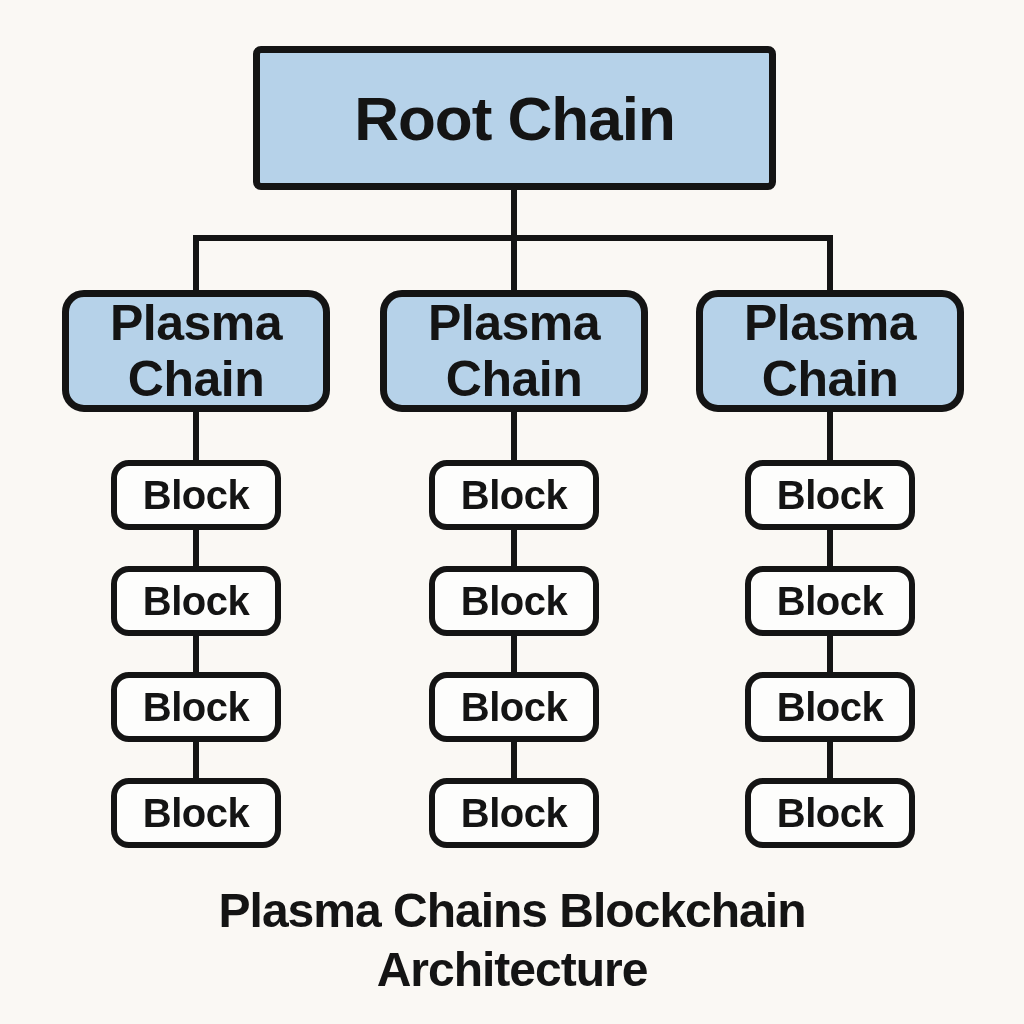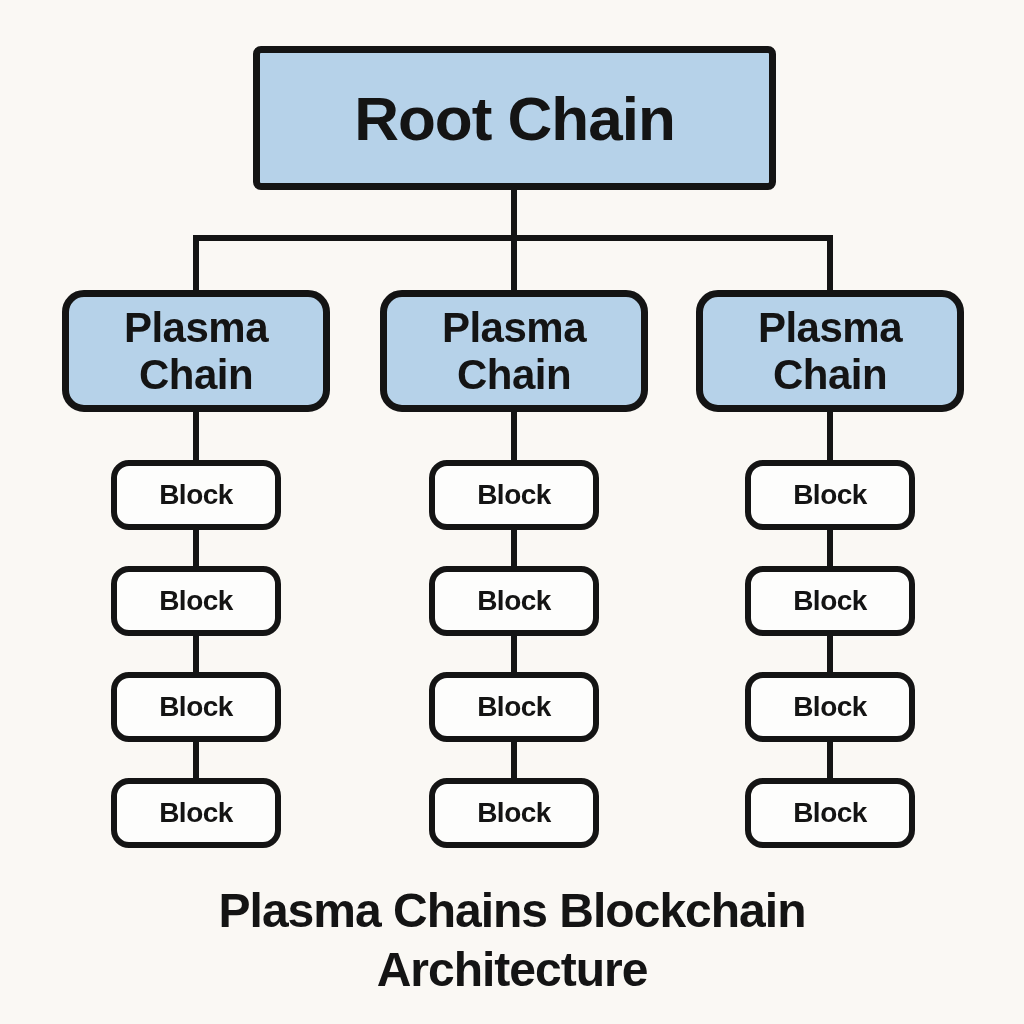--- a/index.html
+++ b/index.html
@@ -32,32 +32,32 @@
   .root-node{
     left:253px;top:46px;width:523px;height:144px;
     background:var(--chain-fill);
     border:7px solid var(--stroke);border-radius:8px;
     font-size:62px;letter-spacing:-1px;
   }
   .chain-node{
     top:290px;width:268px;height:122px;
     background:var(--chain-fill);
     border:7px solid var(--stroke);border-radius:22px;
-    font-size:42px;line-height:1.12;letter-spacing:-0.5px;
+    font-size:50px;line-height:1.12;letter-spacing:-0.5px;
   }
   .chain-node .wrap-label{display:inline-block;width:180px;}
   .chain-left{left:62px;}
   .chain-mid{left:380px;}
   .chain-right{left:696px;}
 
   .block-node{
     width:170px;height:70px;
     background:var(--block-fill);
     border:6px solid var(--stroke);border-radius:18px;
-    font-size:28px;letter-spacing:-0.5px;
+    font-size:40px;letter-spacing:-0.5px;
   }
   .col-left .block-node{left:111px;}
   .col-mid .block-node{left:429px;}
   .col-right .block-node{left:745px;}
   .row-0{top:460px;} .row-1{top:566px;} .row-2{top:672px;} .row-3{top:778px;}
 
   
   .root-stem{left:511px;top:185px;width:6px;height:56px;}
   .h-bar{left:193px;top:235px;width:640px;height:6px;}
   .drop{top:235px;width:6px;height:57px;}

